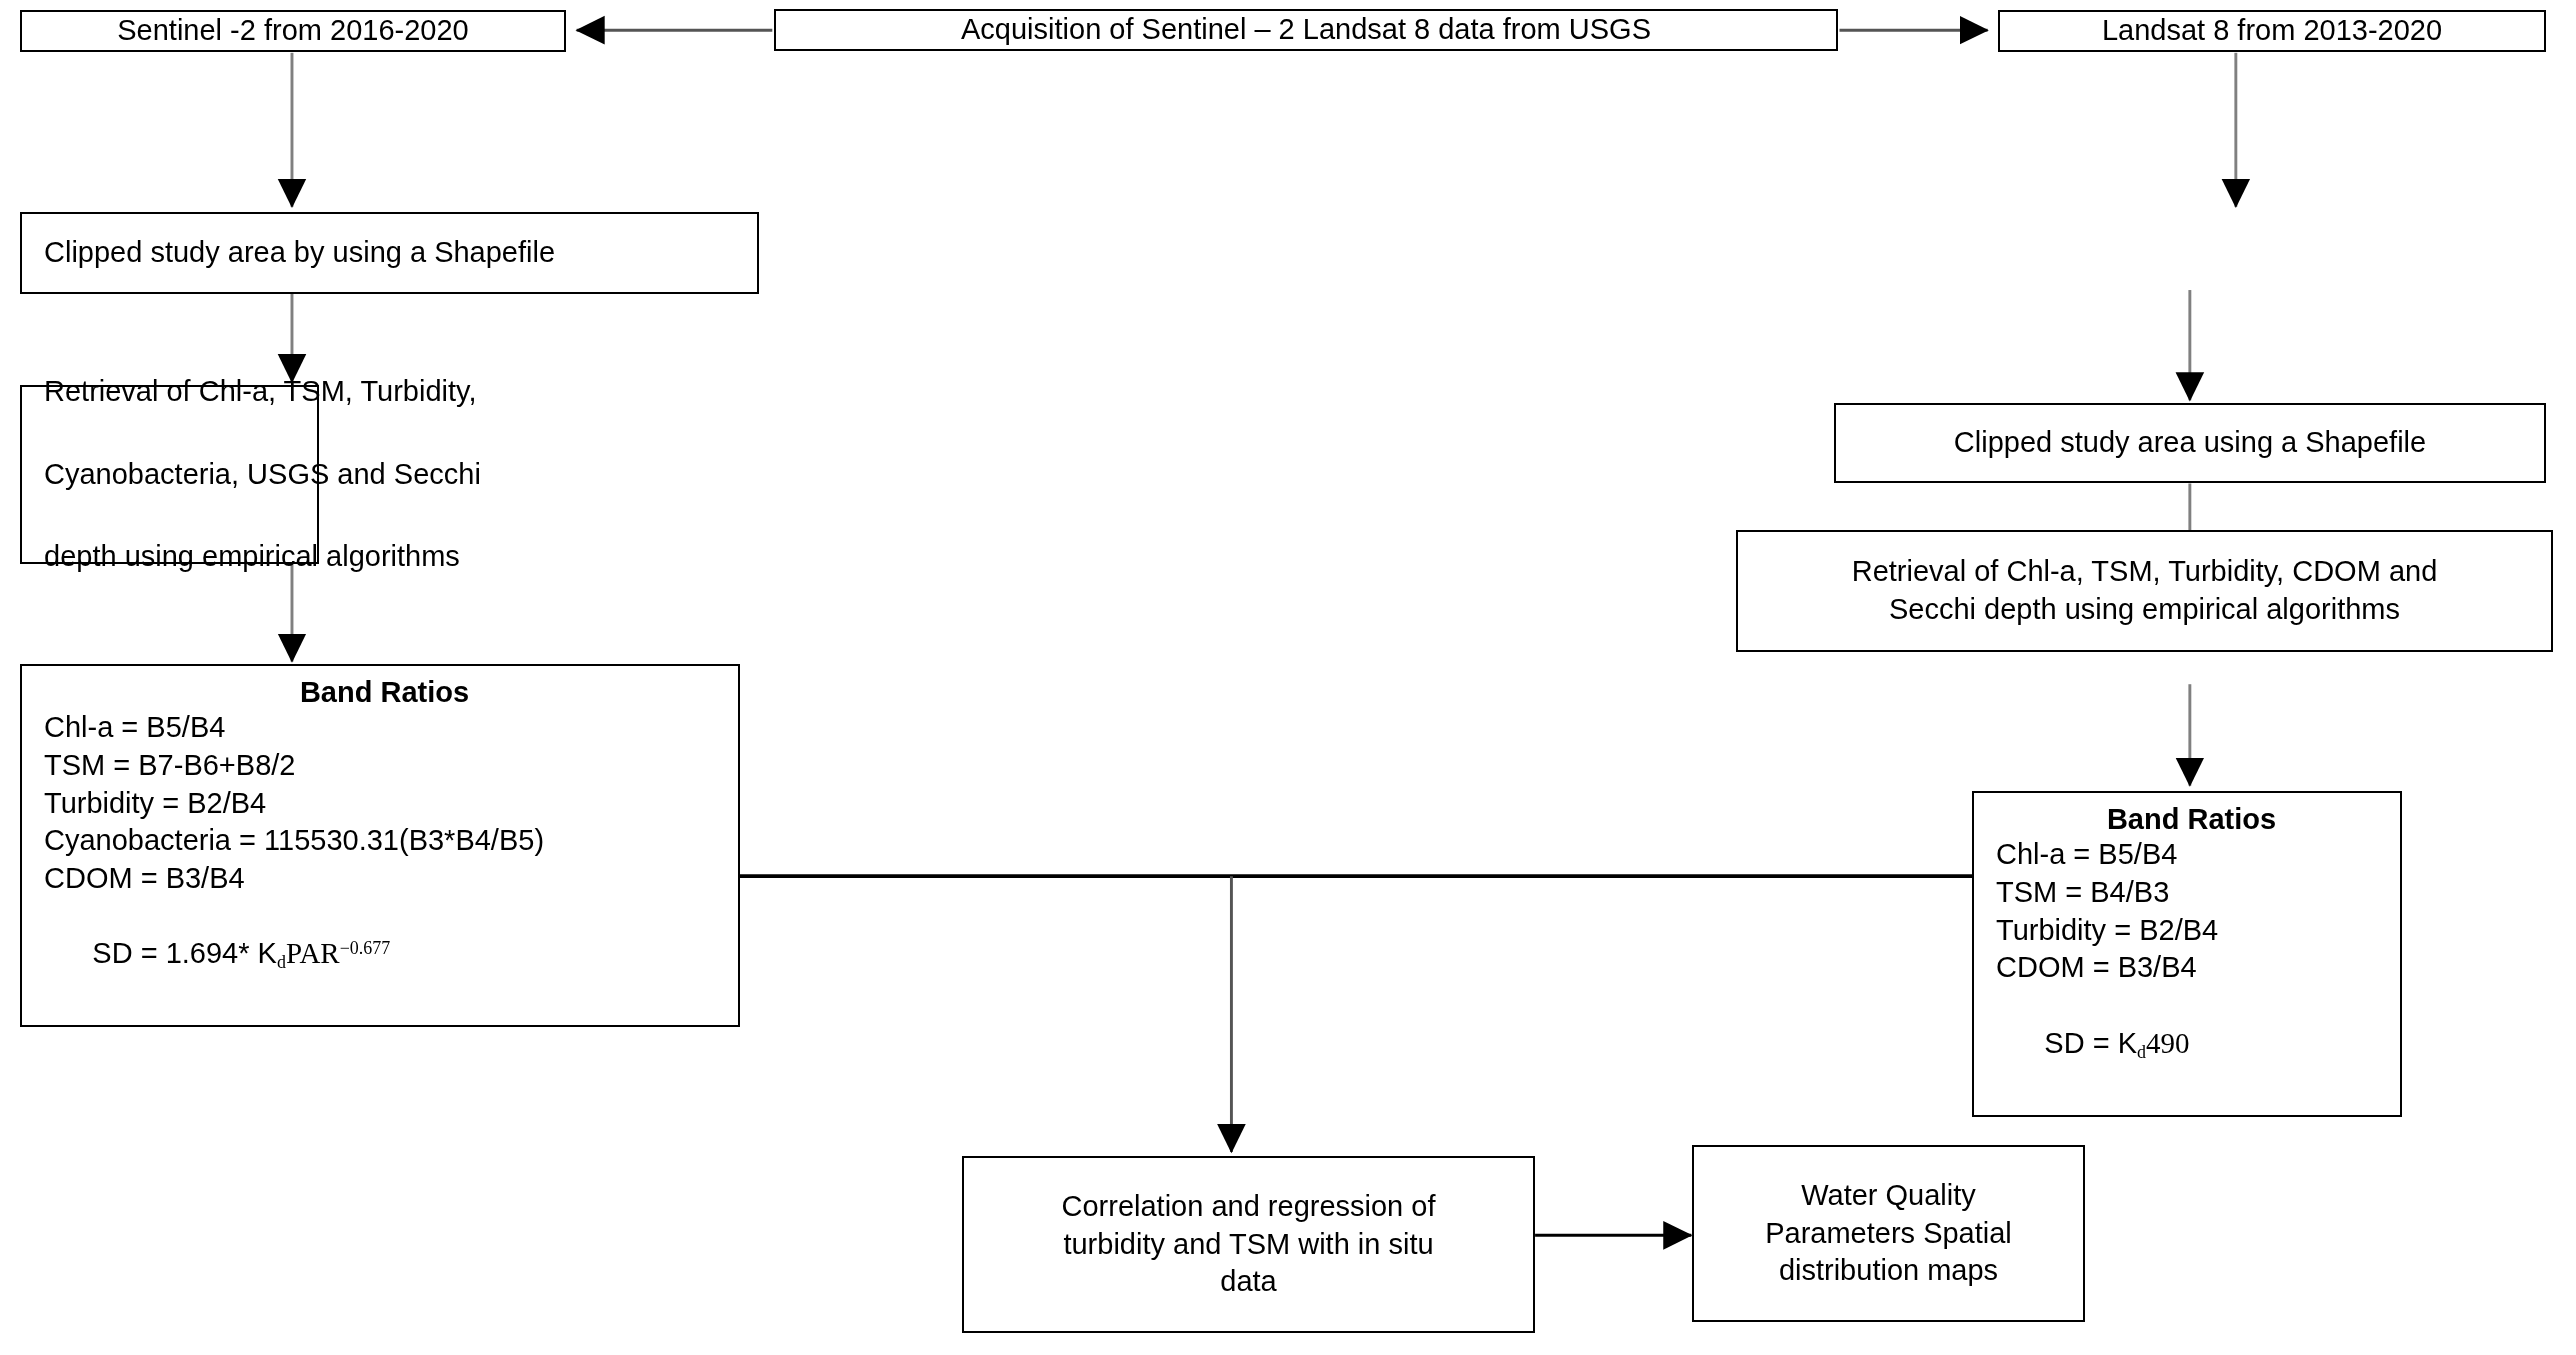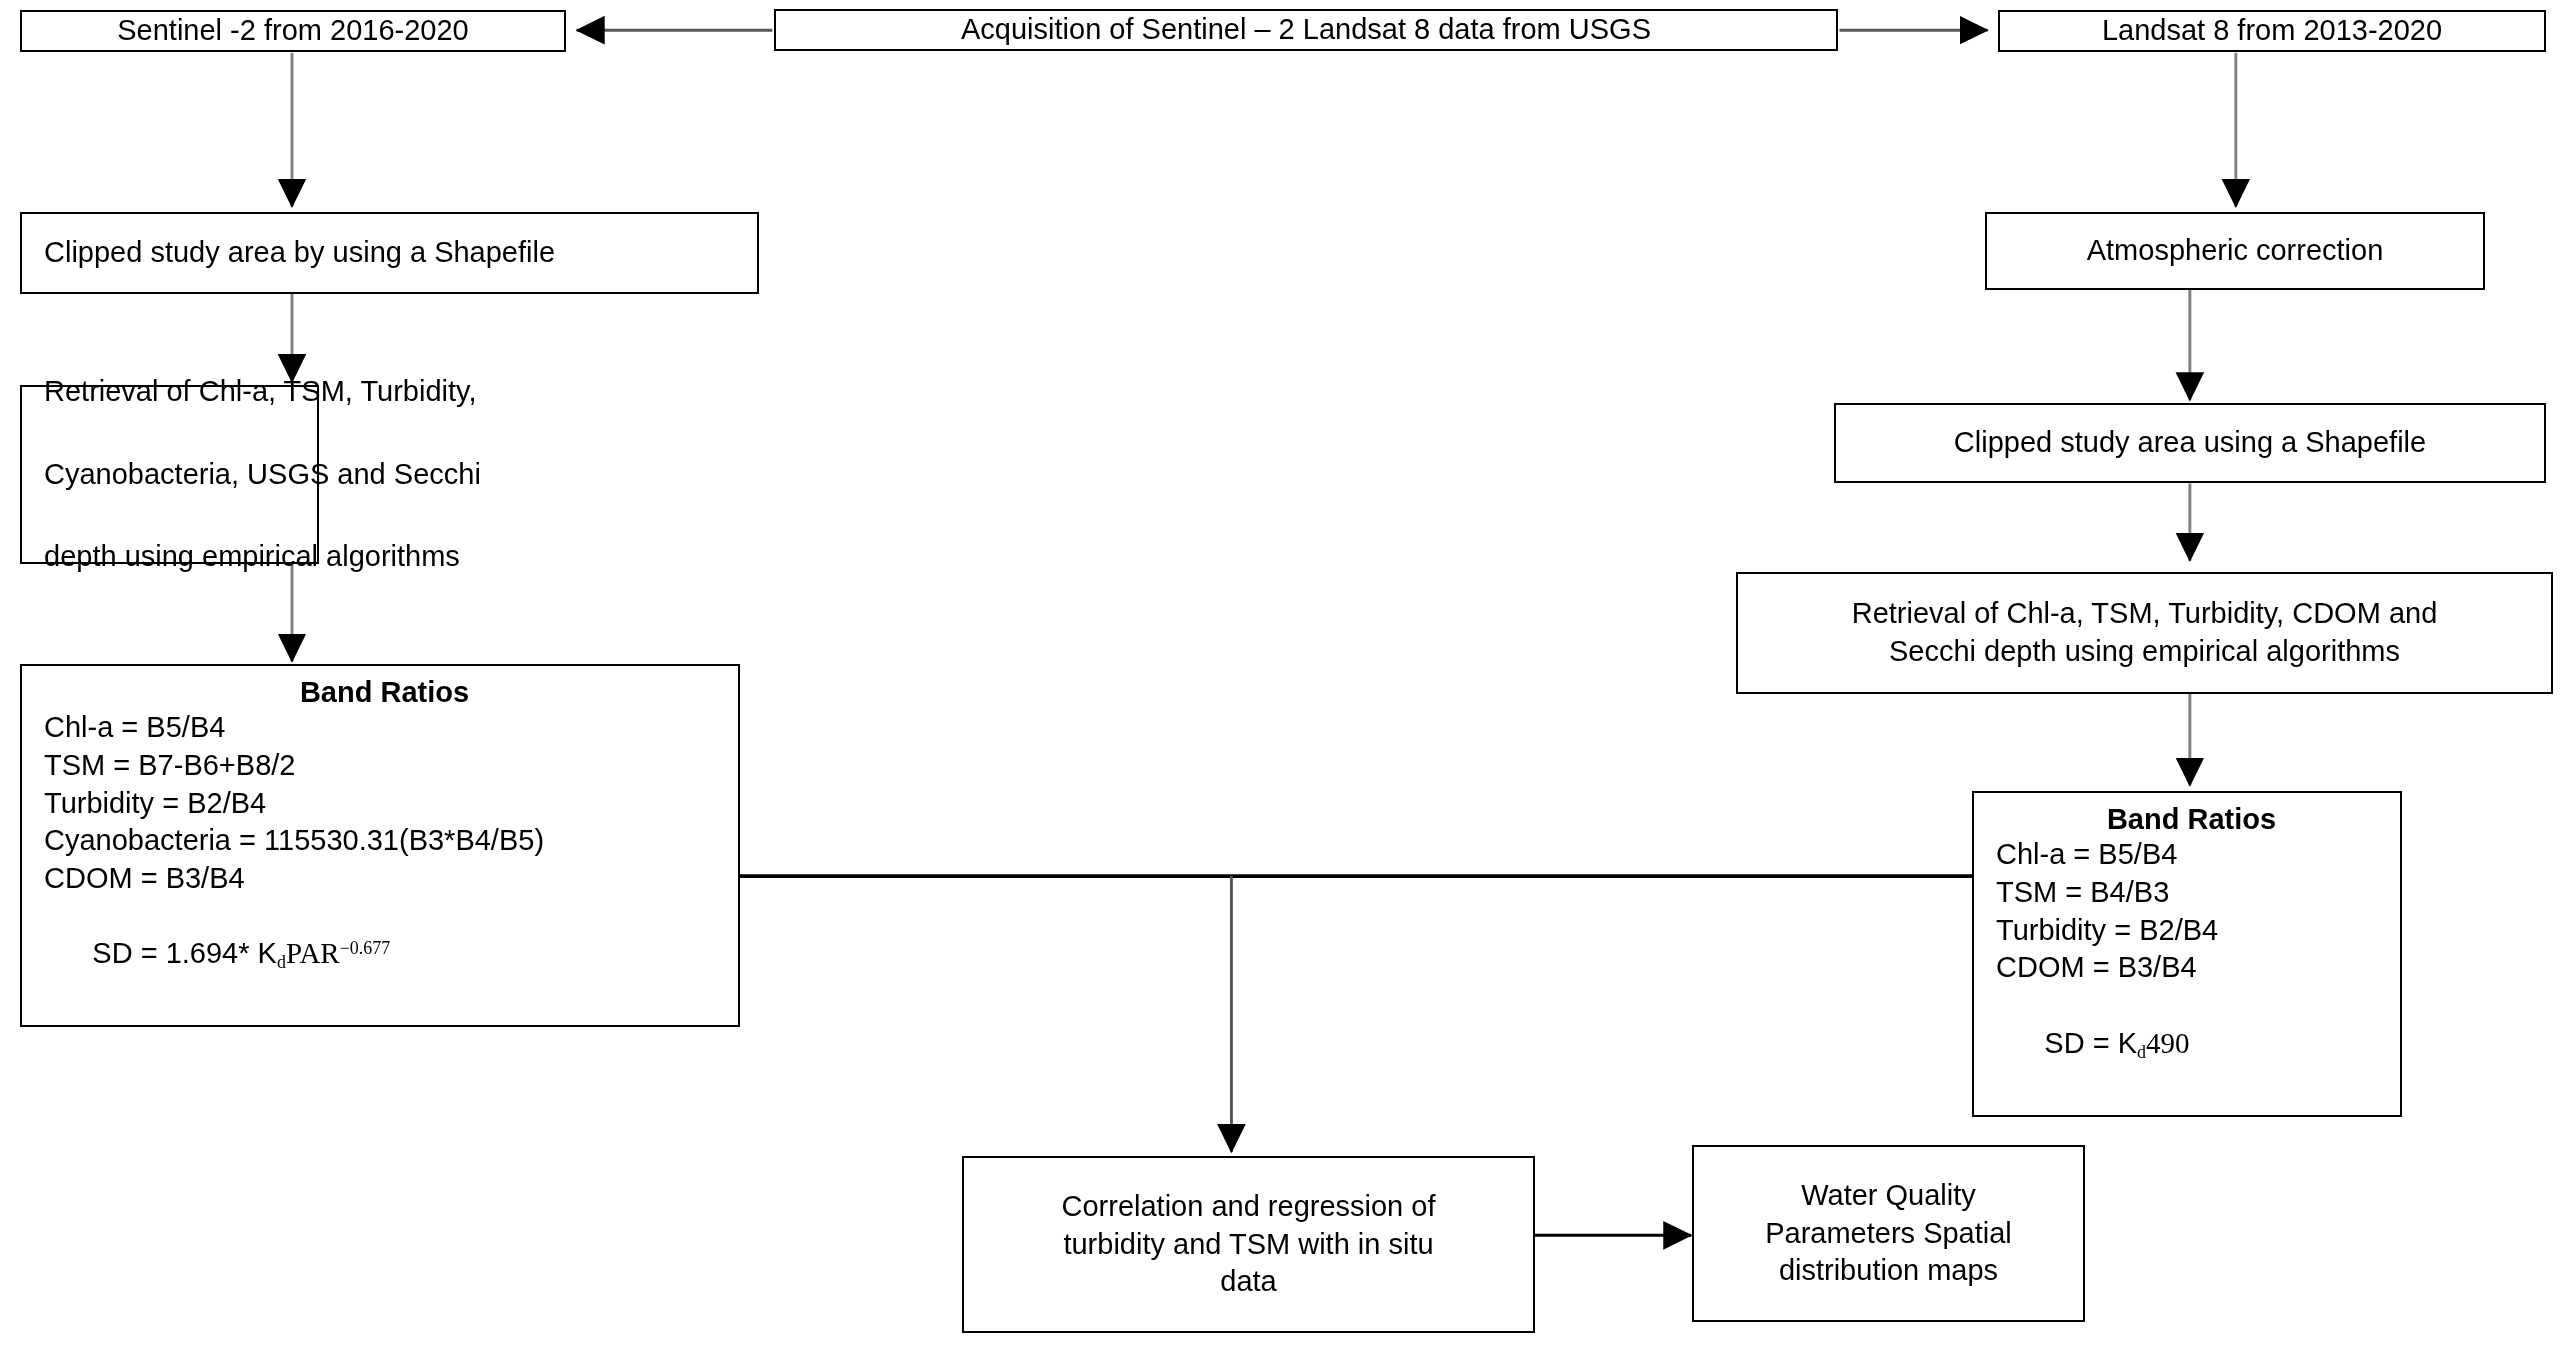--- a/index.html
+++ b/index.html
@@ -87,35 +87,32 @@
   </div>
 
   <div class="node center pad-c" style="left:1998px;top:9.5px;width:548px;height:42px;font-size:29px;">
     <div class="line">Landsat 8 from 2013-2020</div>
   </div>
 
   <div class="node left pad-l" style="left:20px;top:212px;width:739px;height:82px;font-size:29px;">
     <div class="line">Clipped study area by using a Shapefile</div>
   </div>
 
-  <div class="node center pad-c" style="left:1985px;top:212px;width:500px;height:78px;font-size:29px;">
-    <div class="line">Atmospheric correction</div>
-  </div>
 
   <div class="node left pad-l" style="left:20px;top:385px;width:299px;height:179px;font-size:29px;gap:45px;">
     <div class="line">Retrieval of Chl-a, TSM, Turbidity,</div>
     <div class="line">Cyanobacteria, USGS and Secchi</div>
     <div class="line">depth using empirical algorithms</div>
   </div>
 
   <div class="node center pad-c" style="left:1834px;top:403px;width:712px;height:80px;font-size:29px;">
     <div class="line">Clipped study area using a Shapefile</div>
   </div>
 
-  <div class="node center pad-c" style="left:1736px;top:572px;width:817px;height:122px;font-size:29px;">
+  <div class="node center pad-c" style="left:1736px;top:530px;width:817px;height:122px;font-size:29px;">
     <div class="line">Retrieval of Chl-a, TSM, Turbidity, CDOM and</div>
     <div class="line">Secchi depth using empirical algorithms</div>
   </div>
 
   <div class="node left pad-l" style="left:20px;top:664px;width:720px;height:363px;font-size:29px;justify-content:flex-start;padding-top:10.2px;">
     <div class="title">Band Ratios</div>
     <div class="line">Chl-a = B5/B4</div>
     <div class="line">TSM = B7-B6+B8/2</div>
     <div class="line">Turbidity = B2/B4</div>
     <div class="line">Cyanobacteria = 115530.31(B3*B4/B5)</div>

